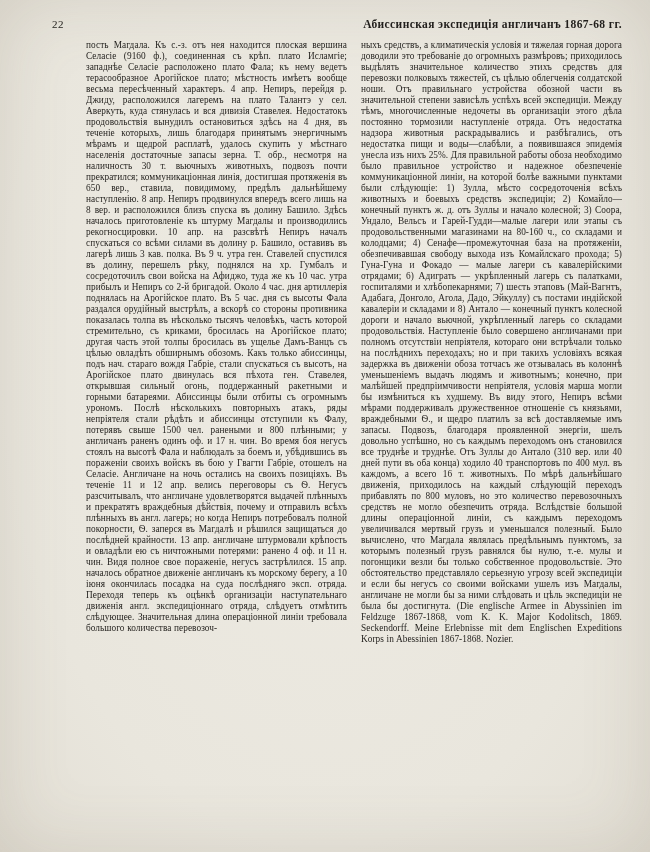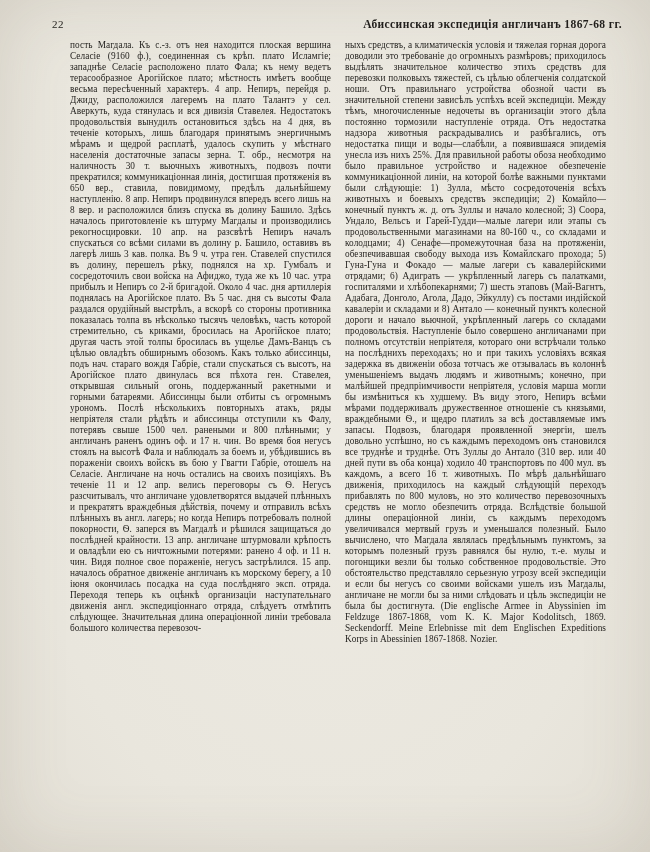--- a/index.html
+++ b/index.html
@@ -39,21 +39,21 @@
     top: 0;
     text-align: right;
     font-size: 11.5px;
     font-weight: bold;
     letter-spacing: 0.4px;
     white-space: nowrap;
   }
   .text-block {
     position: absolute;
     top: 40px;
-    left: 70px;
+    left: 86px;
     width: 536px;
     bottom: 38px;
     display: flex;
     gap: 14px;
   }
   .col {
     width: 261px;
     font-size: 9.3px;
     line-height: 11px;
     text-align: justify;

